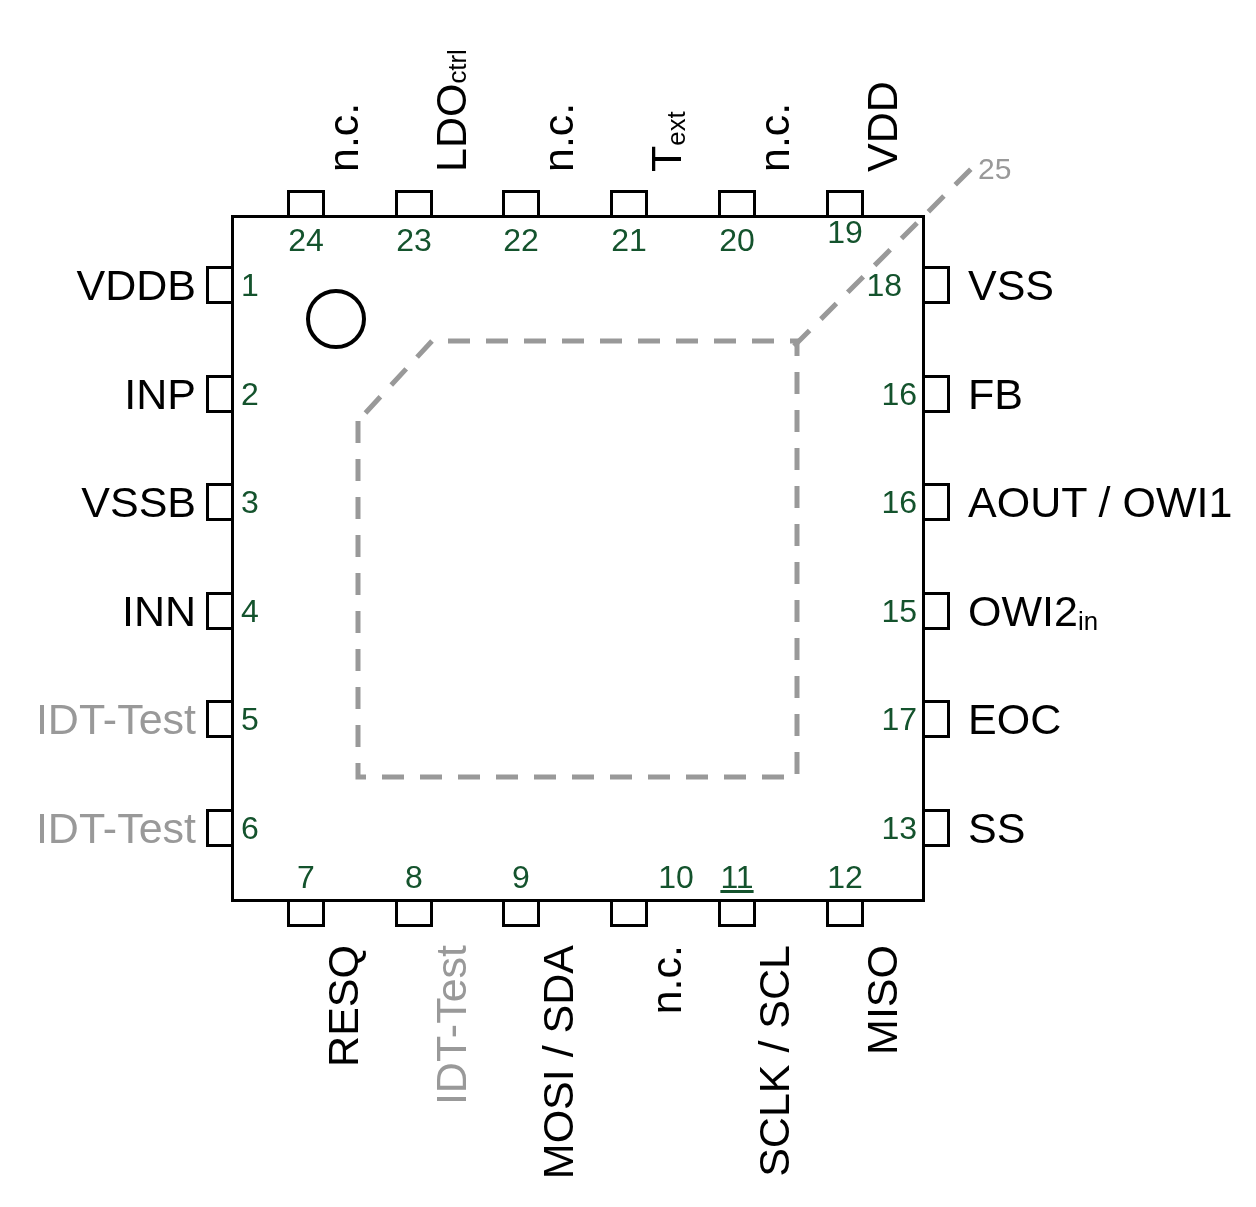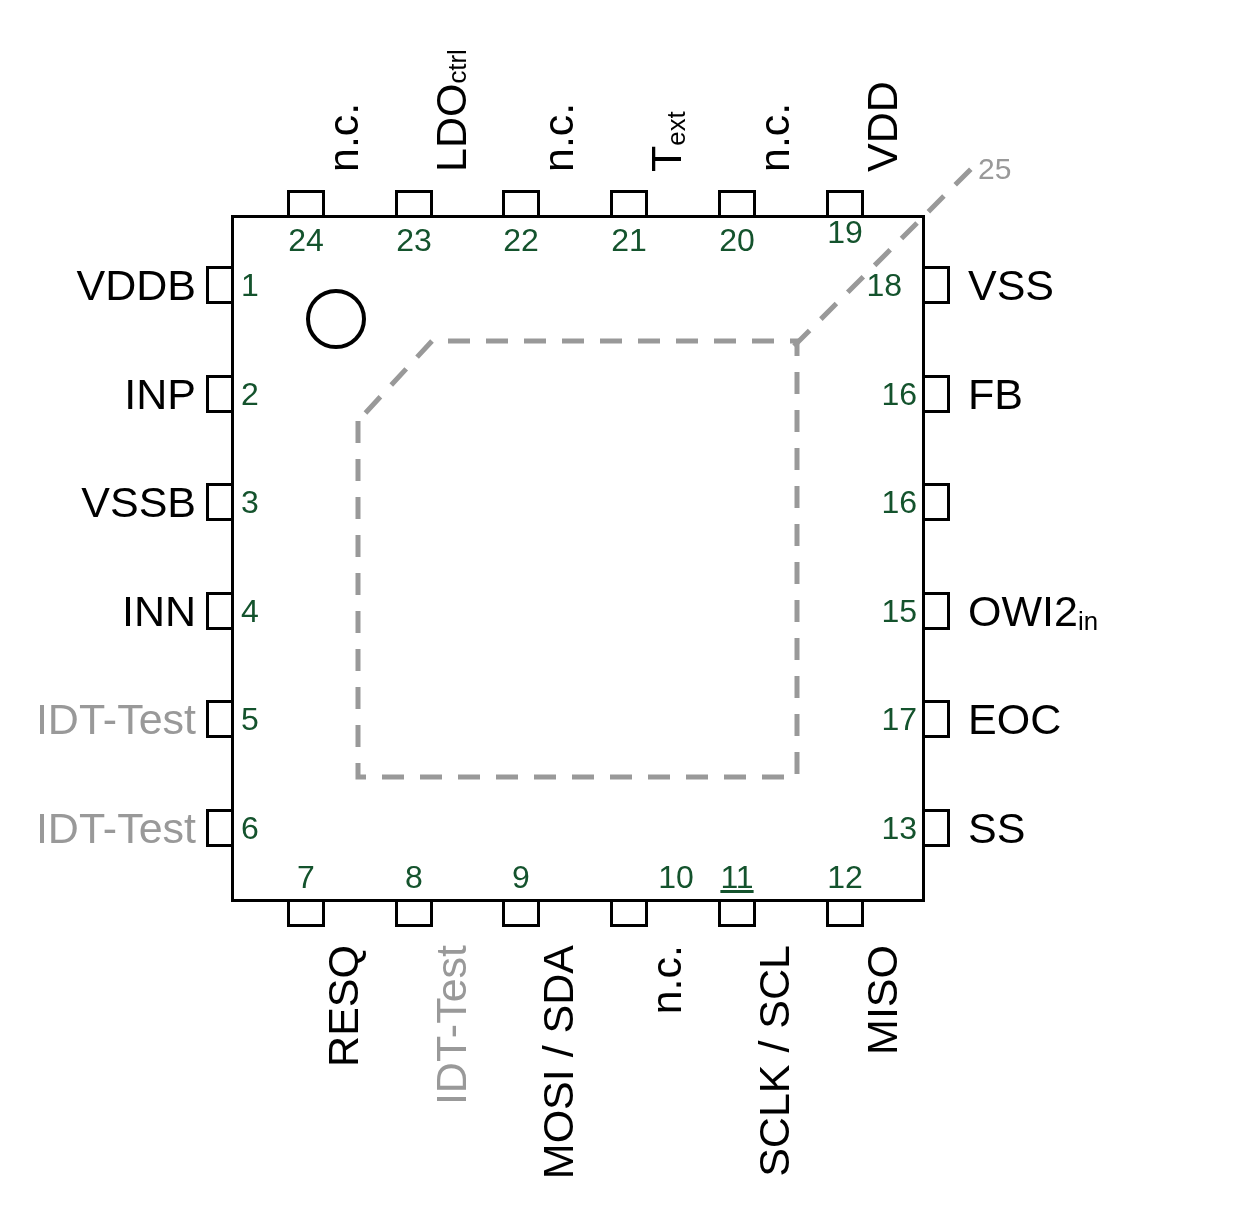--- a/index.html
+++ b/index.html
@@ -230,20 +230,21 @@
   <div class="tab tab-right" style="left:925px; top:266px;"></div>
   <div class="pinnum pinnum-right" style="left:890px; top:285px;margin-left:12px;">18</div>
   <div class="siglabel siglabel-right" style="left:968px; top:285px;">VSS</div>
 
   <div class="tab tab-right" style="left:925px; top:375px;"></div>
   <div class="pinnum pinnum-right" style="left:917px; top:394px;">16</div>
   <div class="siglabel siglabel-right" style="left:968px; top:394px;">FB</div>
 
   <div class="tab tab-right" style="left:925px; top:483px;"></div>
   <div class="pinnum pinnum-right" style="left:917px; top:502px;">16</div>
+  <div class="siglabel siglabel-right" style="left:968px; top:502px;">AOUT / OWI1</div>
 
   <div class="tab tab-right" style="left:925px; top:592px;"></div>
   <div class="pinnum pinnum-right" style="left:917px; top:611px;">15</div>
   <div class="siglabel siglabel-right" style="left:968px; top:611px;"><span>OWI2</span><sub>in</sub></div>
 
   <div class="tab tab-right" style="left:925px; top:700px;"></div>
   <div class="pinnum pinnum-right" style="left:917px; top:719px;">17</div>
   <div class="siglabel siglabel-right" style="left:968px; top:719px;">EOC</div>
 
   <div class="tab tab-right" style="left:925px; top:809px;"></div>

